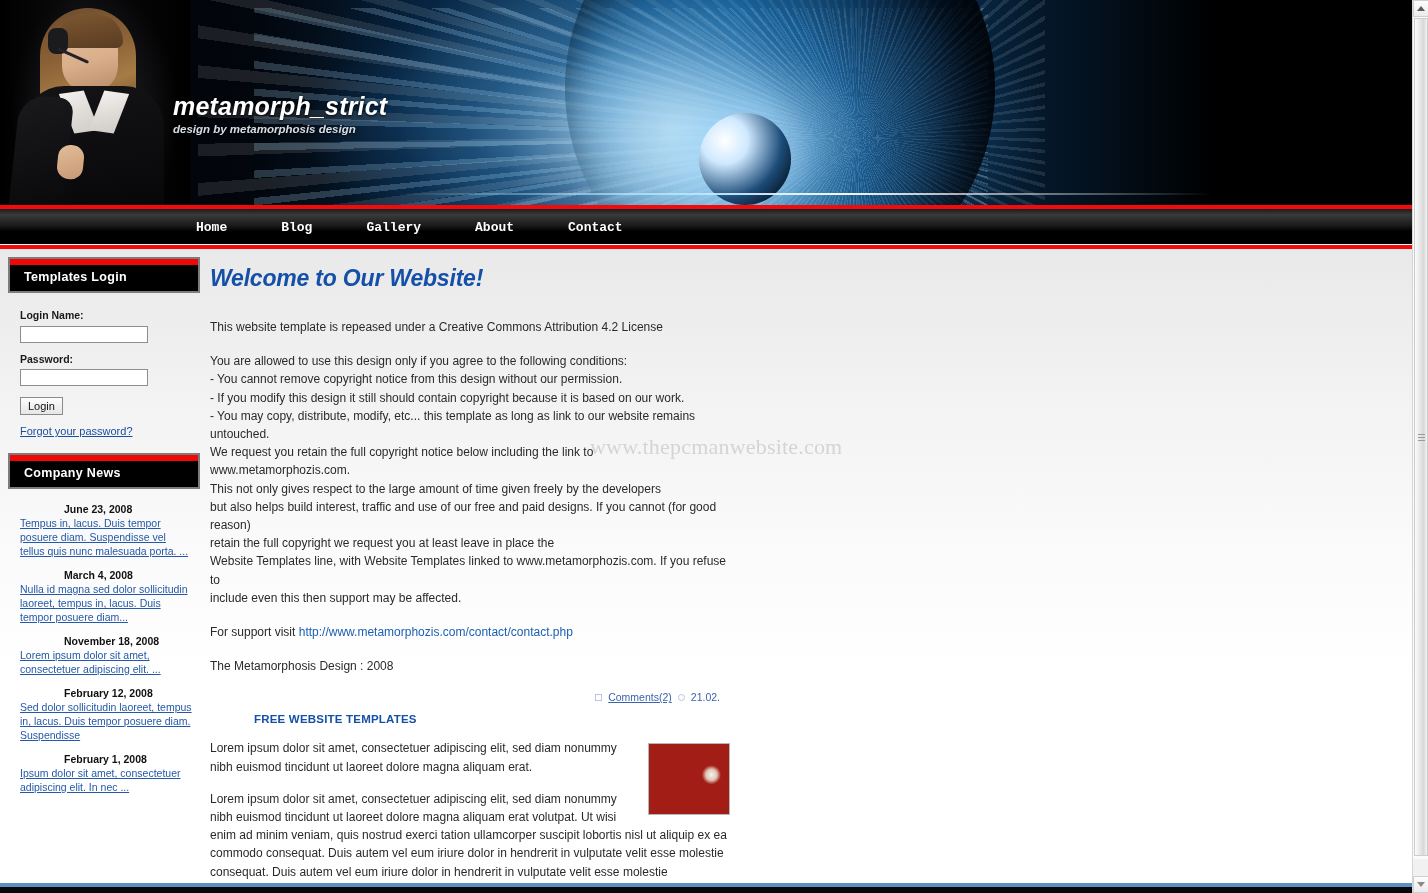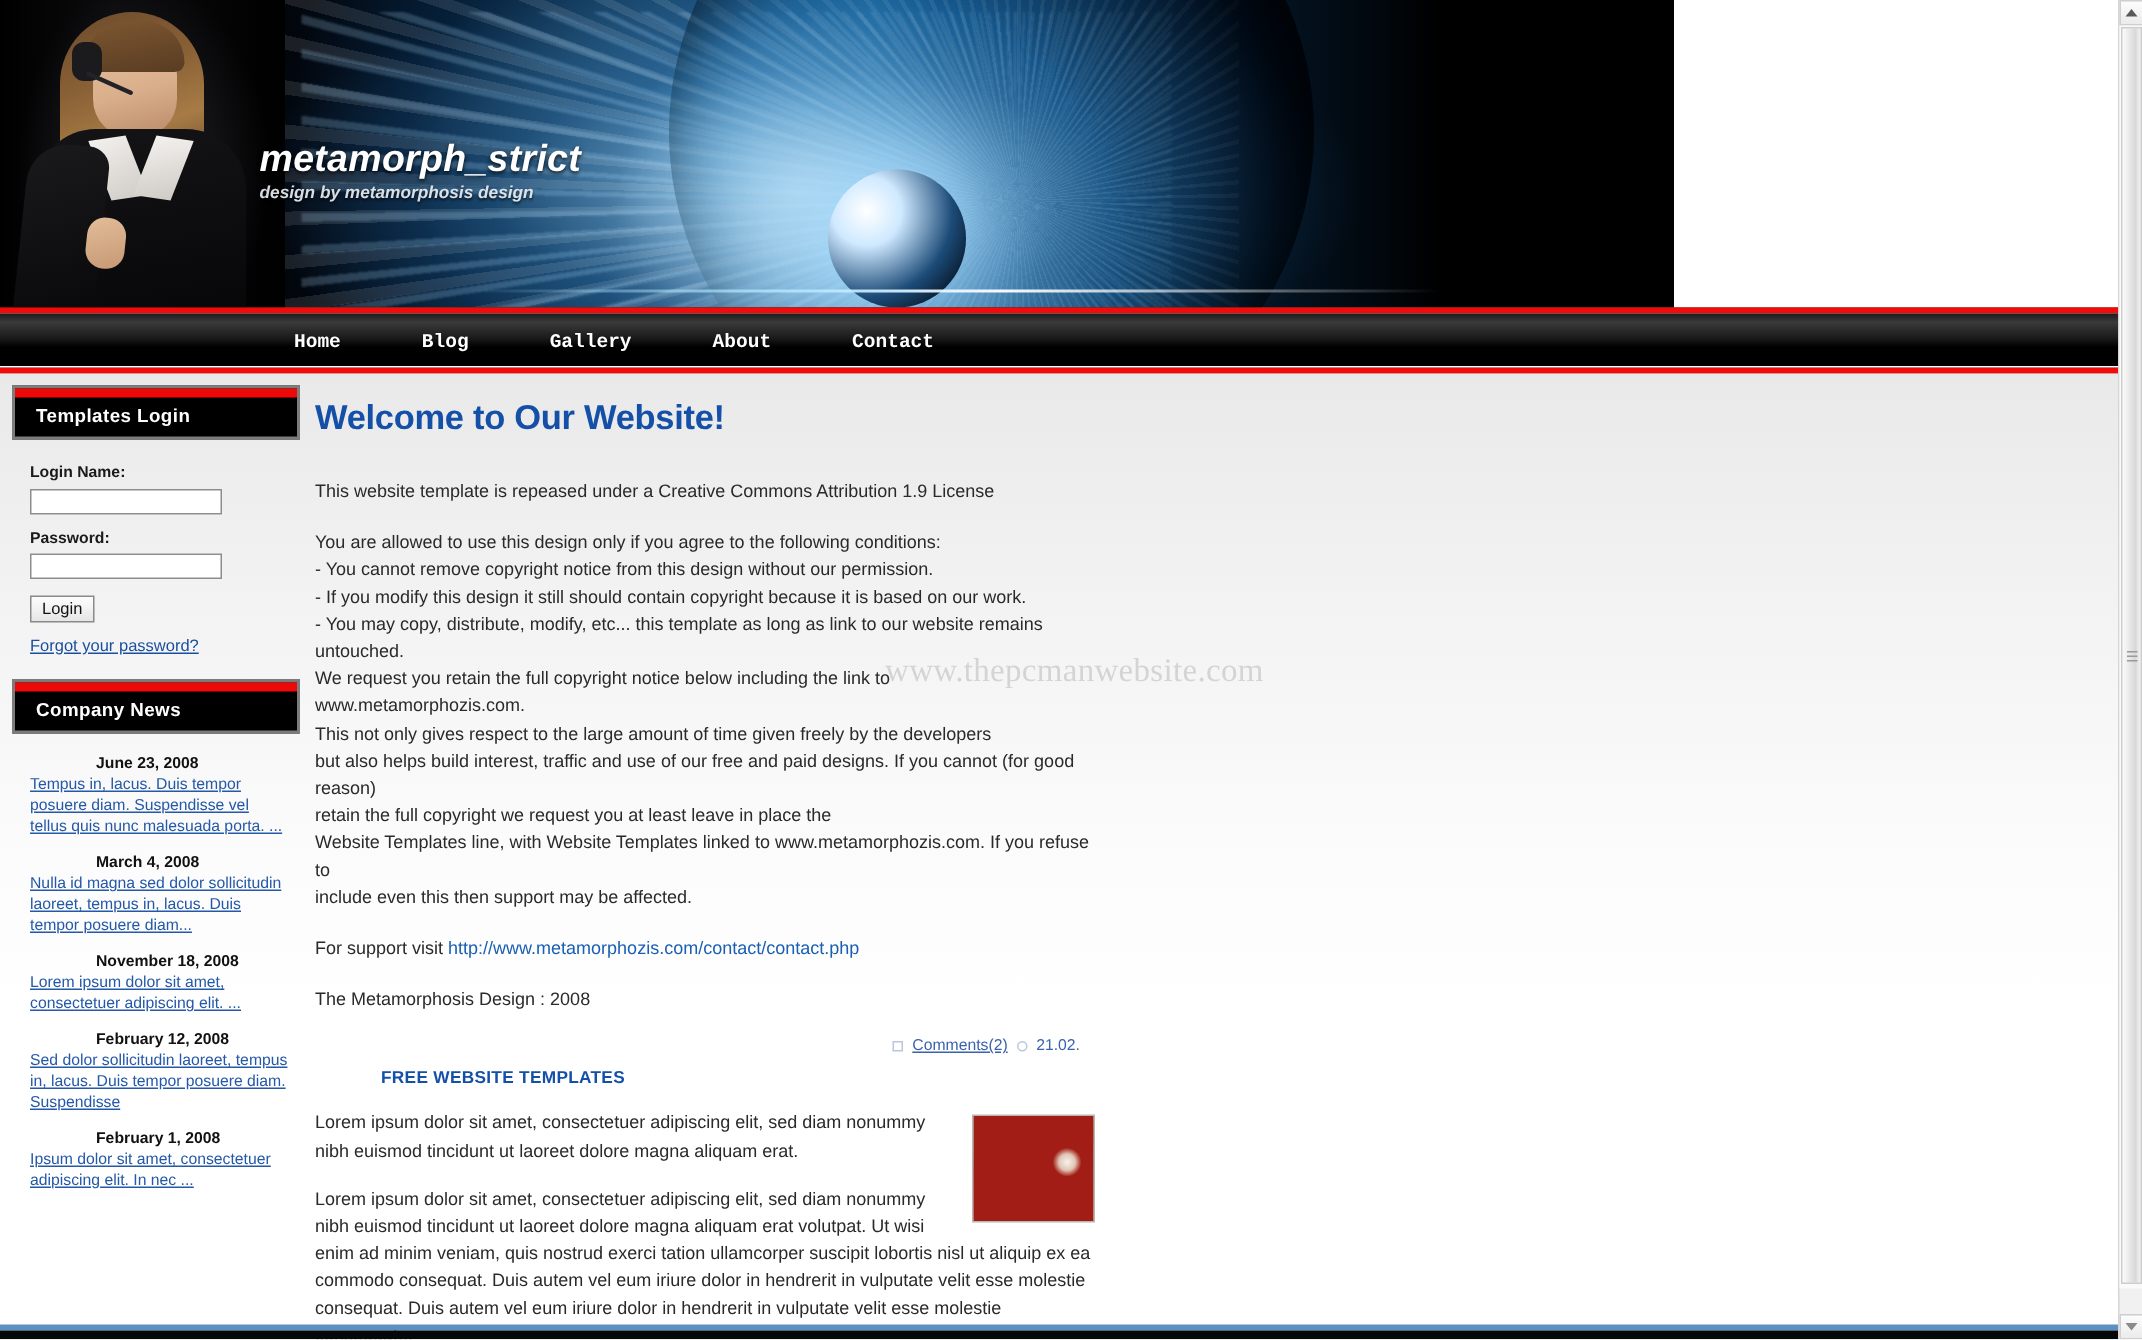--- a/index.html
+++ b/index.html
@@ -26,21 +26,21 @@
     left: 0; top: 0;
     width: 1412px;
     height: 893px;
     background: #ffffff;
     overflow: hidden;
   }
 
   
   #header {
     position: relative;
-    width: 1116px;
+    width: 1412px;
     height: 205px;
     background: #000000;
     overflow: hidden;
   }
   
   .hdr-space {
     position: absolute; left: 0; top: 0; width: 100%; height: 100%;
     background:
       radial-gradient(circle at 46% 78%, rgba(255,255,255,0.30) 0%, rgba(255,255,255,0.0) 18%),
       radial-gradient(ellipse 520px 200px at 48% 62%, rgba(180,225,255,0.55) 0%, rgba(40,110,170,0.30) 40%, rgba(0,0,0,0) 72%),
@@ -281,20 +281,21 @@
     padding: 10px 0 0 10px;
     position: relative;
     min-width: 0;
   }
   .page-title {
     font-size: 23px;
     font-weight: bold;
     color: #1550a8;
     margin: 6px 0 26px 0;
     letter-spacing: -0.2px;
+    font-style: italic;
   }
   .body-p {
     font-size: 12px;
     color: #2a2a2a;
     line-height: 18.2px;
     margin: 0 0 16px 0;
     max-width: 520px;
   }
   .body-p.tight { margin-bottom: 0; }
   .inline-link { color: #1a5fb4; text-decoration: none; cursor: pointer; }
@@ -512,21 +513,21 @@
             <div class="news-date">February 1, 2008</div>
             <a class="news-link" href="#">Ipsum dolor sit amet, consectetuer adipiscing elit. In nec ...</a>
           </div>
         </div>
       </div>
 
       <div id="main">
 
         <h1 class="page-title">Welcome to Our Website!</h1>
 
-        <p class="body-p">This website template is repeased under a Creative Commons Attribution 1.9 License</p>
+        <p class="body-p">This website template is repeased under a Creative Commons Attribution 4.2 License</p>
 
         <p class="body-p tight" style="white-space:pre-line">You are allowed to use this design only if you agree to the following conditions:
 - You cannot remove copyright notice from this design without our permission.
 - If you modify this design it still should contain copyright because it is based on our work.
 - You may copy, distribute, modify, etc... this template as long as link to our website remains untouched.</p>
 
         <p class="body-p" style="white-space:pre-line">We request you retain the full copyright notice below including the link to www.metamorphozis.com.
 This not only gives respect to the large amount of time given freely by the developers
 but also helps build interest, traffic and use of our free and paid designs. If you cannot (for good reason)
 retain the full copyright we request you at least leave in place the

